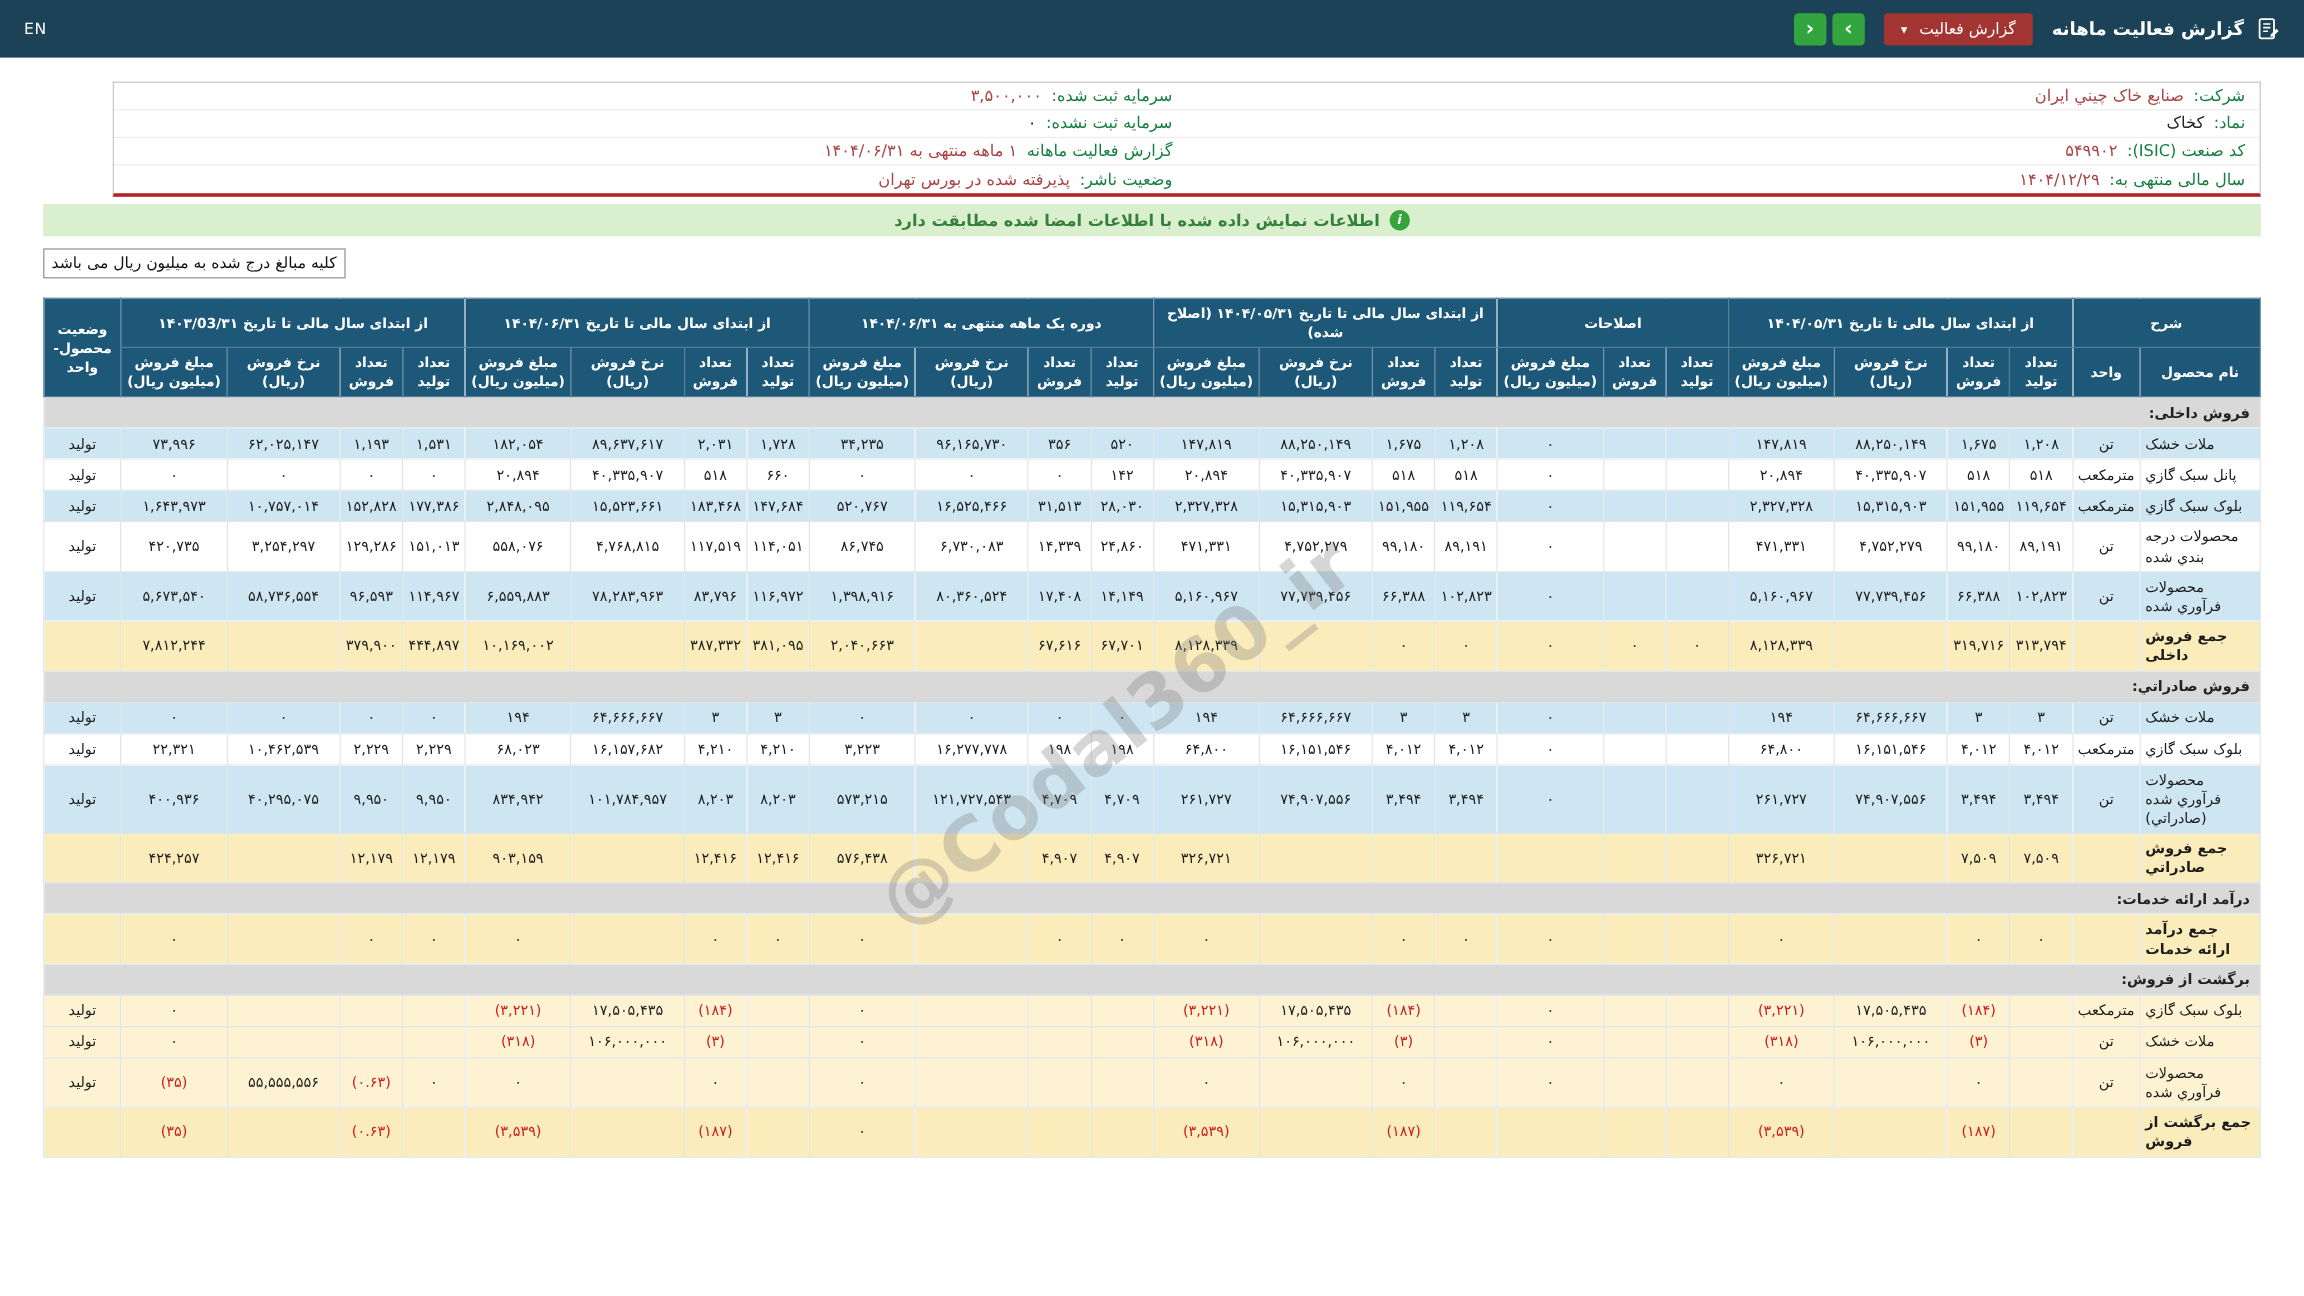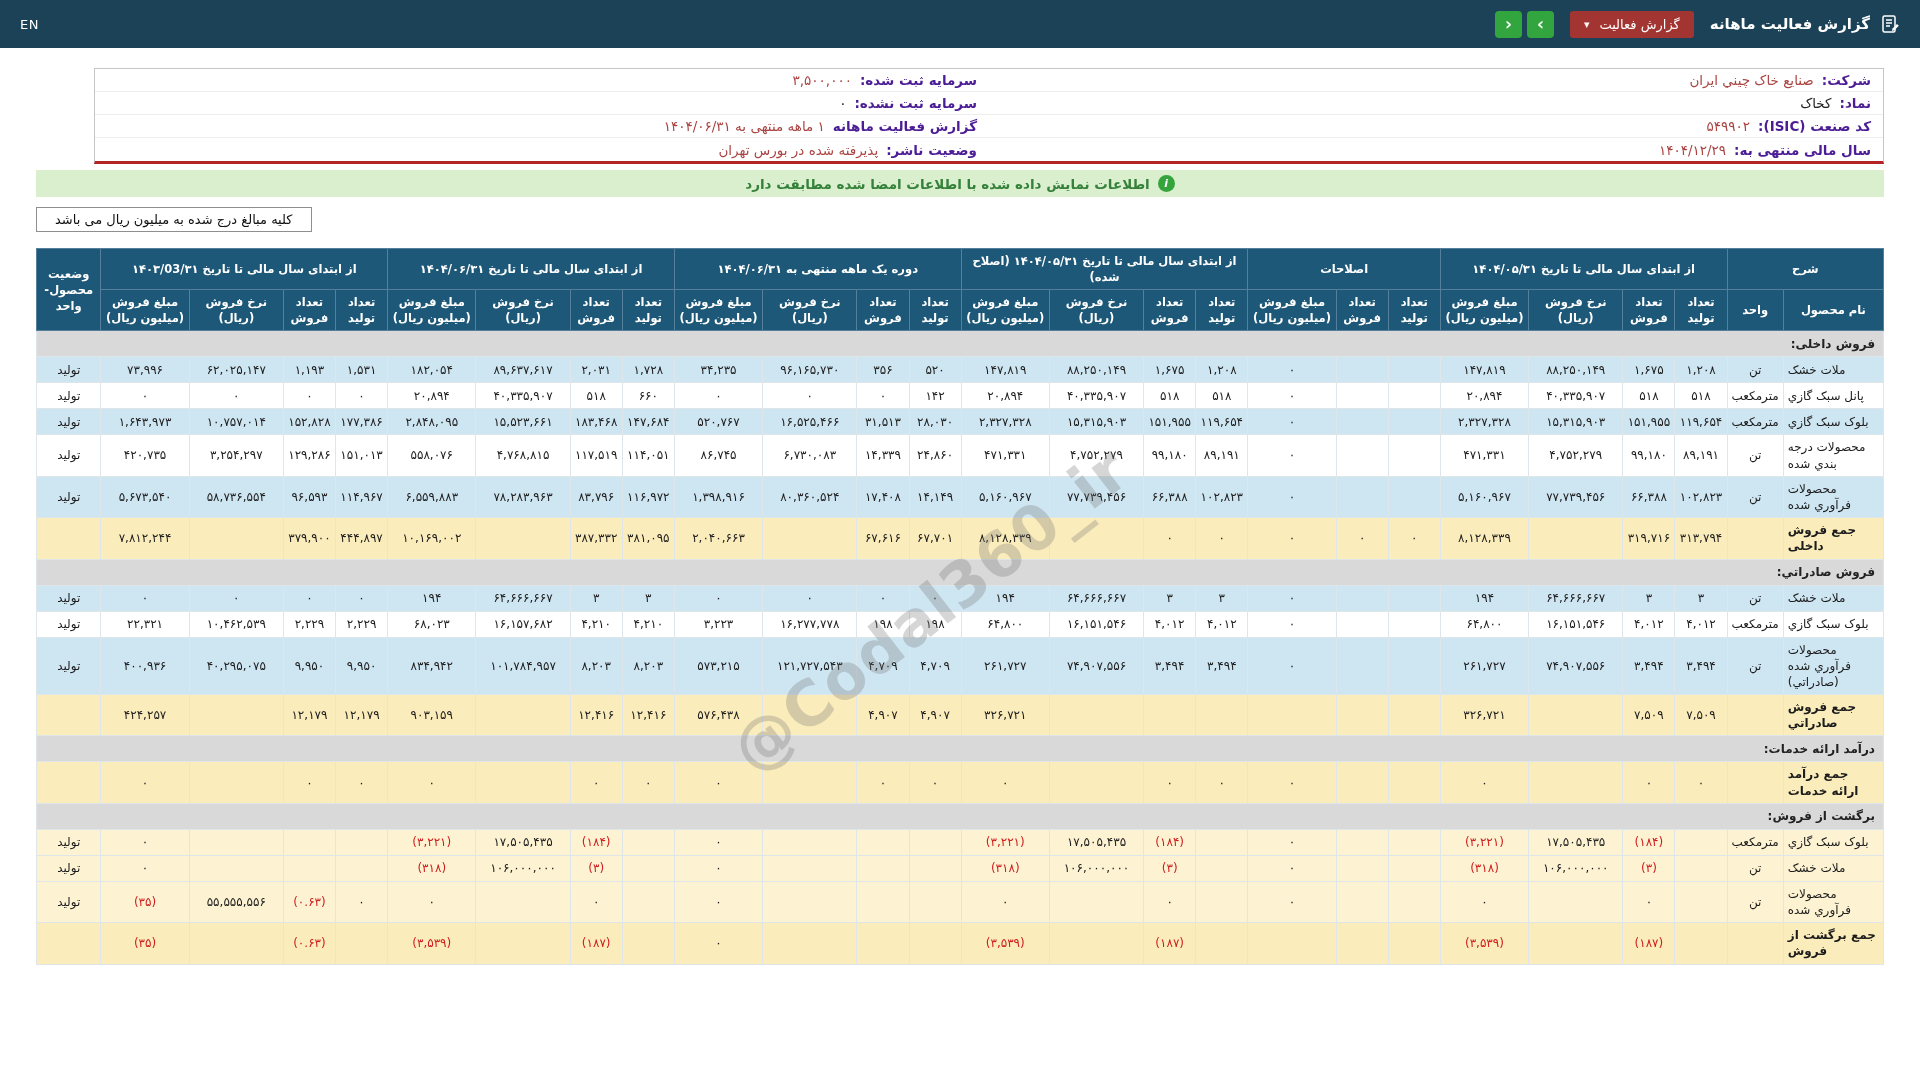--- a/index.html
+++ b/index.html
@@ -18,31 +18,31 @@
            font-size:17px;font-weight:bold;color:#fff;cursor:pointer;line-height:1}
   .en-link{margin-right:auto;font-size:13px;letter-spacing:.5px;cursor:pointer}
 
   .page{padding:0 36px;position:relative}
 
   
   .info-box{margin:20px 0 0 58px;border:1px solid #c6c6c6;border-bottom:3px solid #b32427;
             display:grid;grid-template-columns:1fr 1fr;background:#fff}
   .info-row{display:flex;align-items:center;gap:8px;padding:3px 12px;min-height:23px;font-size:13.5px;border-bottom:1px solid #ededed}
   .info-col .info-row:last-child{border-bottom:none}
-  .info-label{font-weight:bold;color:#4c1d95;white-space:nowrap}
+  .info-label{font-weight:normal;color:#15803d;white-space:nowrap}
   .info-value{color:#222}
   .info-value.red{color:#a94442}
 
   
   .signed-bar{margin-top:6px;background:#d9efcd;color:#35803a;display:flex;align-items:center;justify-content:center;
               gap:8px;padding:5px 0;font-size:13.5px;font-weight:bold}
   .info-icon{width:17px;height:17px;border-radius:50%;background:#35a43c;color:#fff;display:flex;align-items:center;
              justify-content:center;font-size:11px;font-weight:bold;font-style:italic;flex:0 0 auto}
   .amounts-note{margin-top:10px;width:fit-content;margin-right:auto;margin-left:0;border:1px solid #8f8f8f;
-                padding:4px 18px;font-size:13px;color:#111;background:#fff}
+                padding:4px 6px;font-size:13px;color:#111;background:#fff}
   .amend-line{margin-top:13px;text-align:center;font-size:14px;font-weight:bold;color:#c71b1b}
   .amend-line a{color:#2a6db0;cursor:pointer;text-decoration:none}
   .amend-line.second{margin-top:15px}
 
   .section-bar{margin-top:27px;background:#1f9ed6;color:#fff;font-size:13.5px;font-weight:bold;padding:5px 12px}
   .amounts-row{border:1px solid #cfcfcf;border-top:none;padding:4px 12px;font-size:13px;font-weight:bold;background:#fff}
 
   
   .main-table{width:100%;border-collapse:collapse;margin-top:16px;table-layout:fixed;font-size:12px}
   .main-table th{background:#1d5878;color:#fff;border:1px solid #557f9b;padding:4px 3px;font-size:11.5px;

